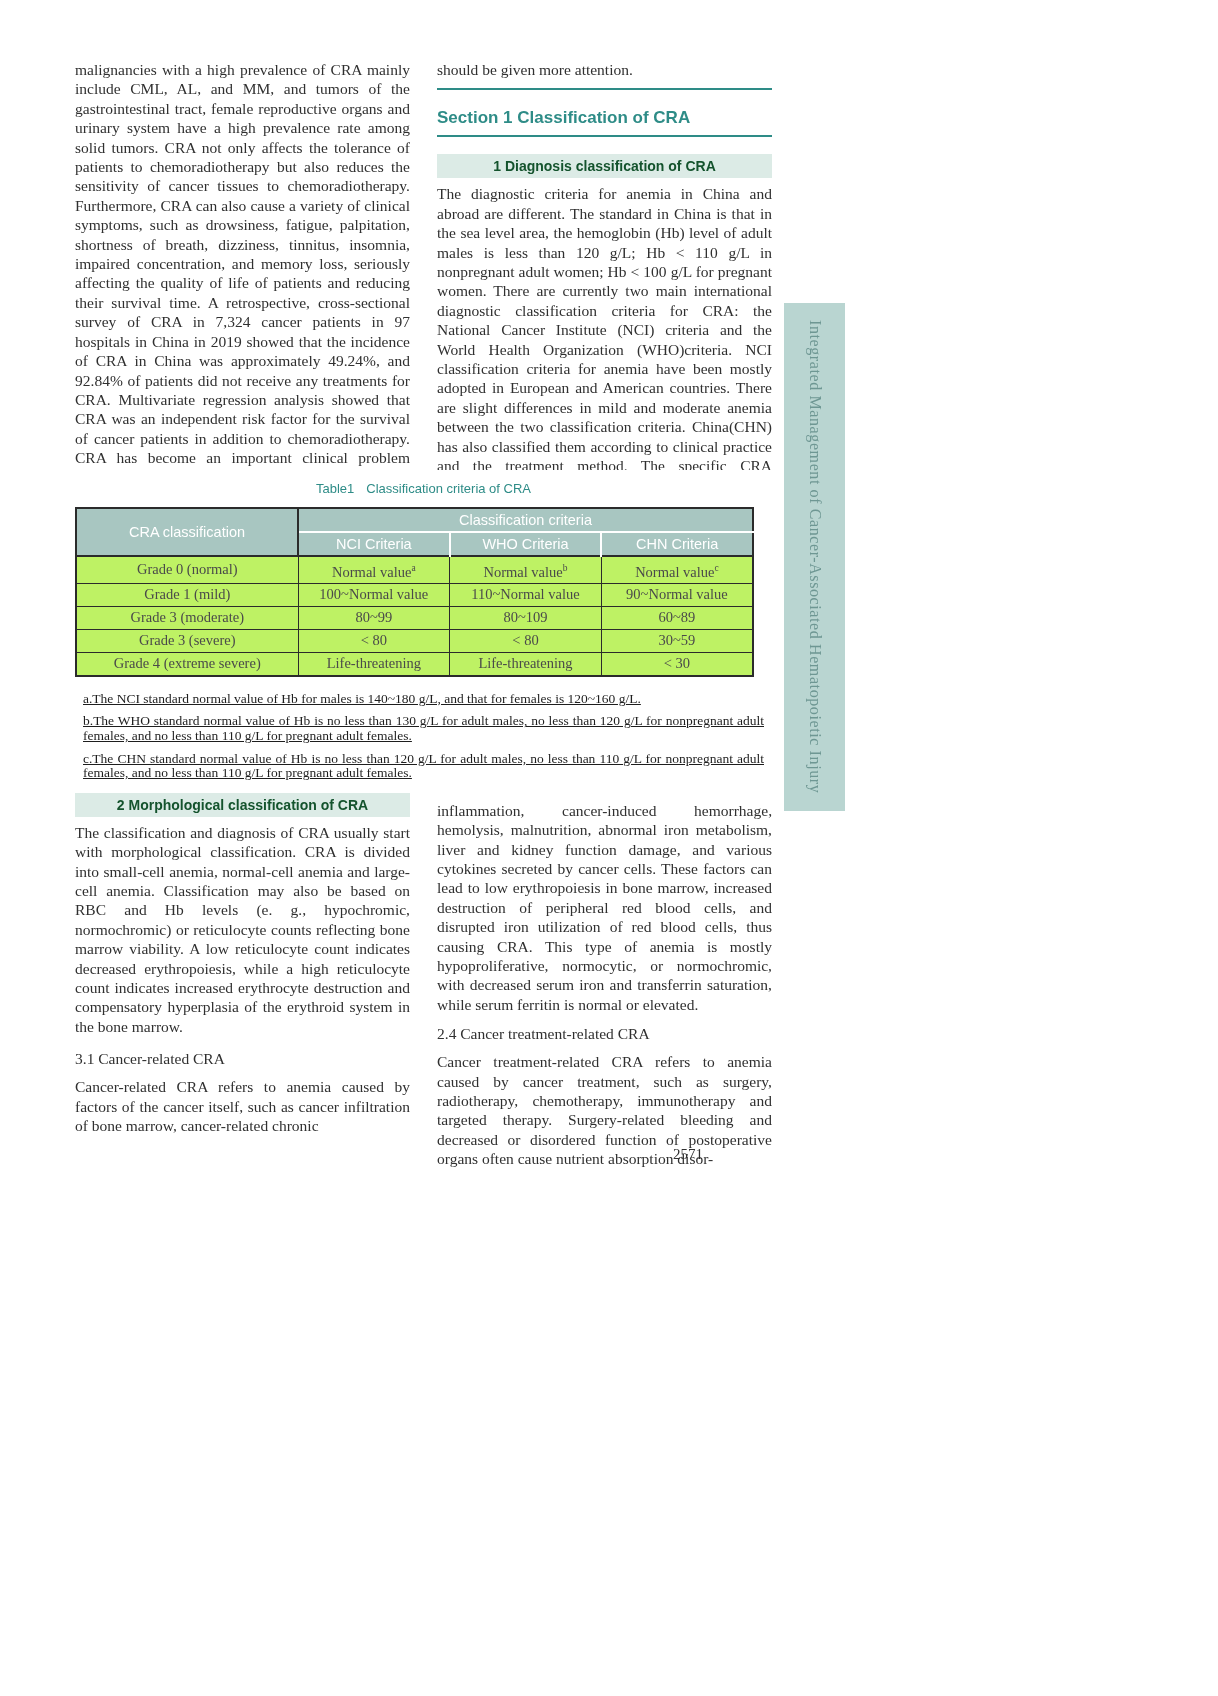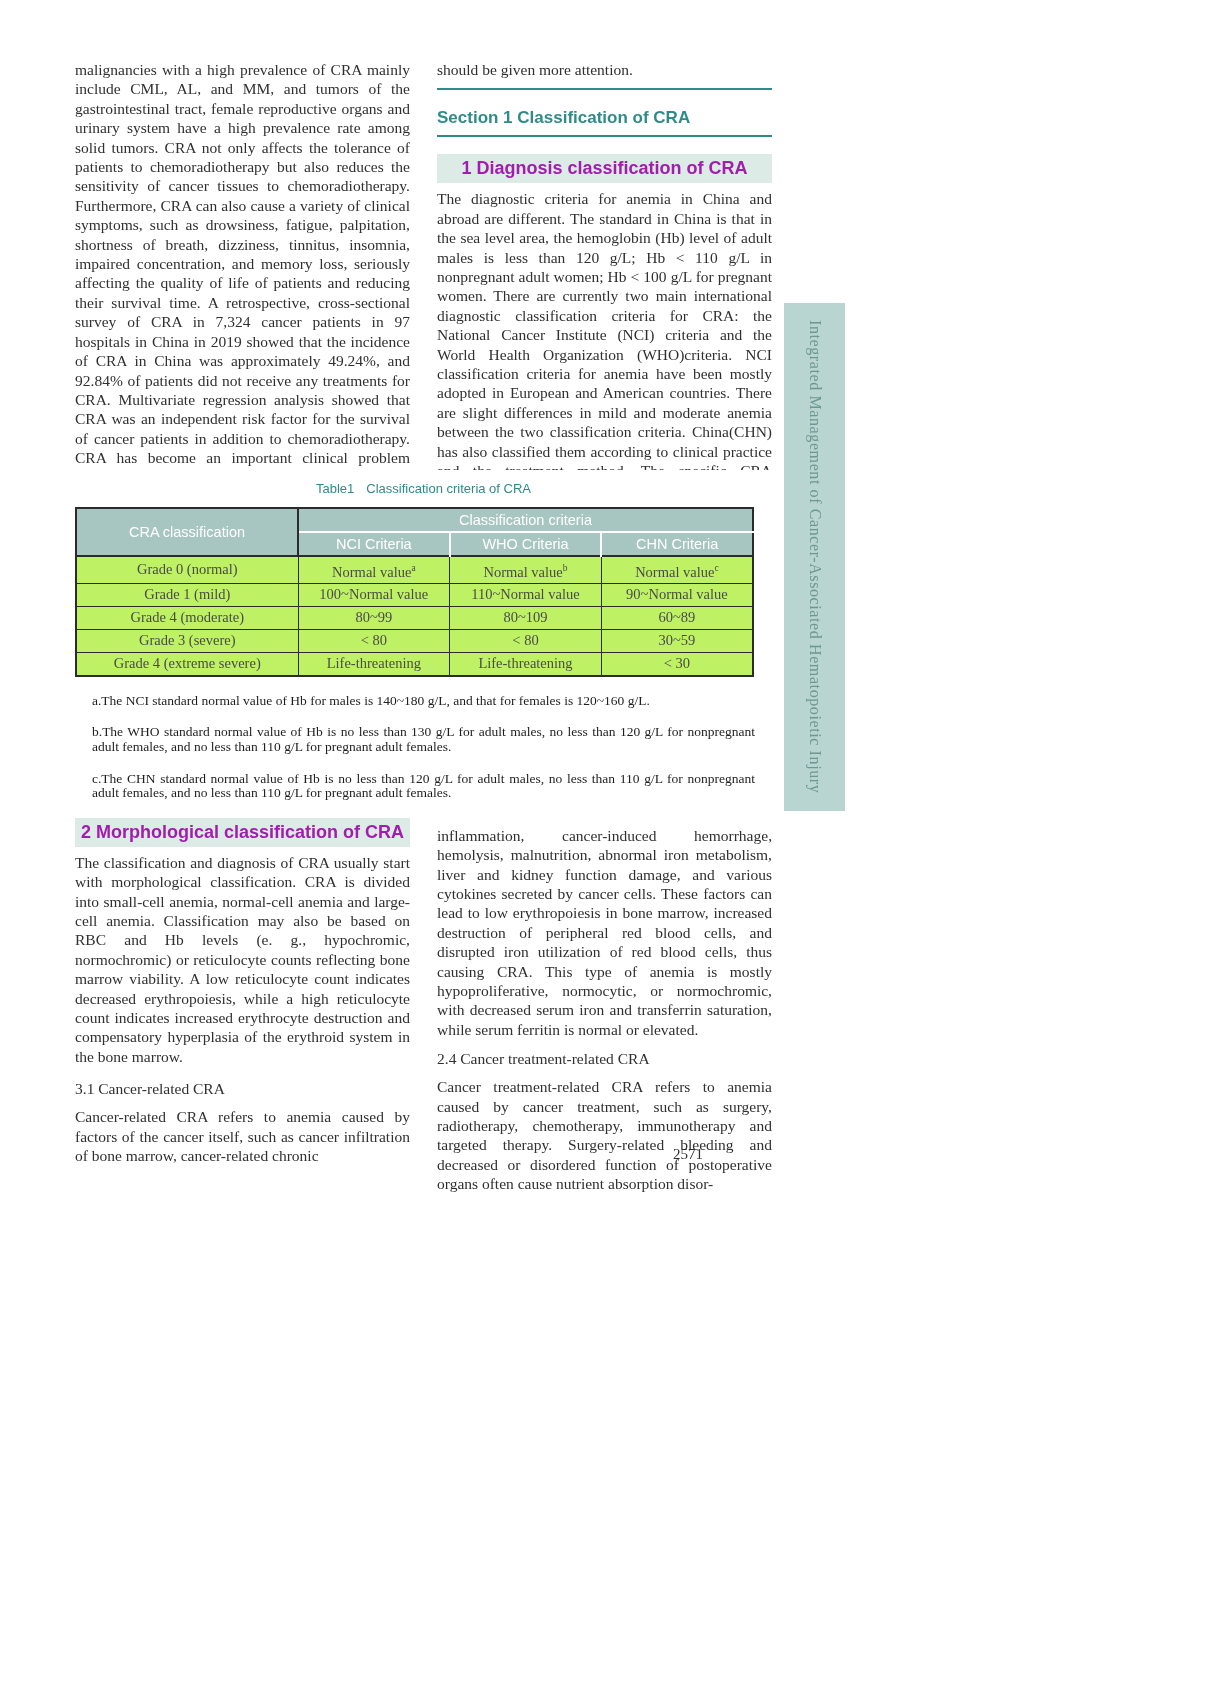--- a/index.html
+++ b/index.html
@@ -18,23 +18,23 @@
   }
   .intro-line{font-size:15.5px;line-height:19.4px;margin:0;}
   .section-rule{border:none;border-top:2px solid #2E8C87;margin:0;}
   .section-head{
     font-family:"Liberation Sans","DejaVu Sans",sans-serif;
     font-size:17px;font-weight:bold;color:#2E8C87;text-align:left;
     padding:18px 0 7px;margin:0;
   }
   .section-block{margin-top:9px;}
   .band{
-    background:#DCEBE6;color:#a21caf;text-align:center;
+    background:#DCEBE6;color:#14532d;text-align:center;
     font-family:"Liberation Sans","DejaVu Sans",sans-serif;
-    font-size:18px;font-weight:bold;padding:4px 0;margin:0;
+    font-size:14px;font-weight:bold;padding:4px 0;margin:0;
   }
   .band-gap{margin-top:17px;}
   .par-after-band{margin-top:6px;}
   
   .table-title{
     text-align:center;color:#2E8C87;
     font-family:"Liberation Sans","DejaVu Sans",sans-serif;
     font-size:13px;margin:11px 0 11px;
   }
   .table-title .tlabel{margin-right:12px;}
@@ -51,21 +51,21 @@
   th.group{border-bottom:2px solid #ffffff;}
   th.subhead{border-left:2px solid #ffffff;}
   th.subhead.first{border-left:2px solid #2B2B2B;}
   table.cra thead{border-bottom:2px solid #2B2B2B;}
   table.cra td{
     background:#bef264;color:#4A4A4A;border:1.5px solid #2B2B2B;
     font-size:14.5px;line-height:17px;padding:2.5px 8px;text-align:center;
   }
   table.cra td sup{font-size:9.5px;}
   .footnotes{margin-top:15px;font-size:13.5px;line-height:14.6px;color:#1e1e1e;text-align:justify;}
-  .footnotes div{margin:17px;}
+  .footnotes div{margin:8px;text-decoration:underline;}
   .row2{margin-top:12px;}
   .rightcol-pad{padding-top:8px;}
   .sub-num-head{font-size:15.5px;margin:14px 0 9px;}
   .page-number{
     position:absolute;left:63px;top:1146px;width:640px;
     text-align:right;font-size:15px;color:#303030;
   }
   .sidebar{
     position:absolute;left:784px;top:303px;width:61px;height:508px;
     background:#B9D5D1;display:flex;align-items:center;justify-content:center;
@@ -122,21 +122,21 @@
             <td><span>Normal value</span><sup>b</sup></td>
             <td><span>Normal value</span><sup>c</sup></td>
           </tr>
           <tr>
             <td>Grade 1 (mild)</td>
             <td>100~Normal value</td>
             <td>110~Normal value</td>
             <td>90~Normal value</td>
           </tr>
           <tr>
-            <td>Grade 4 (moderate)</td>
+            <td>Grade 3 (moderate)</td>
             <td>80~99</td>
             <td>80~109</td>
             <td>60~89</td>
           </tr>
           <tr>
             <td>Grade 3 (severe)</td>
             <td>&lt; 80</td>
             <td>&lt; 80</td>
             <td>30~59</td>
           </tr>

